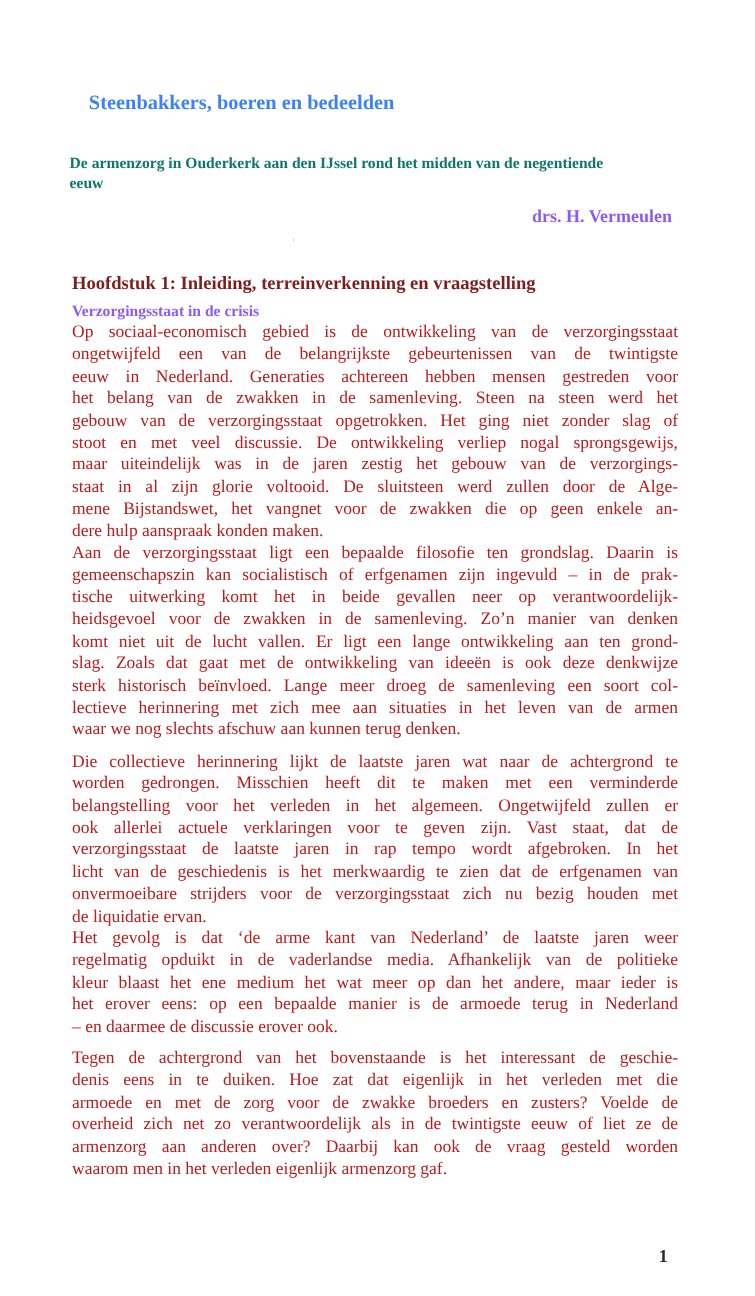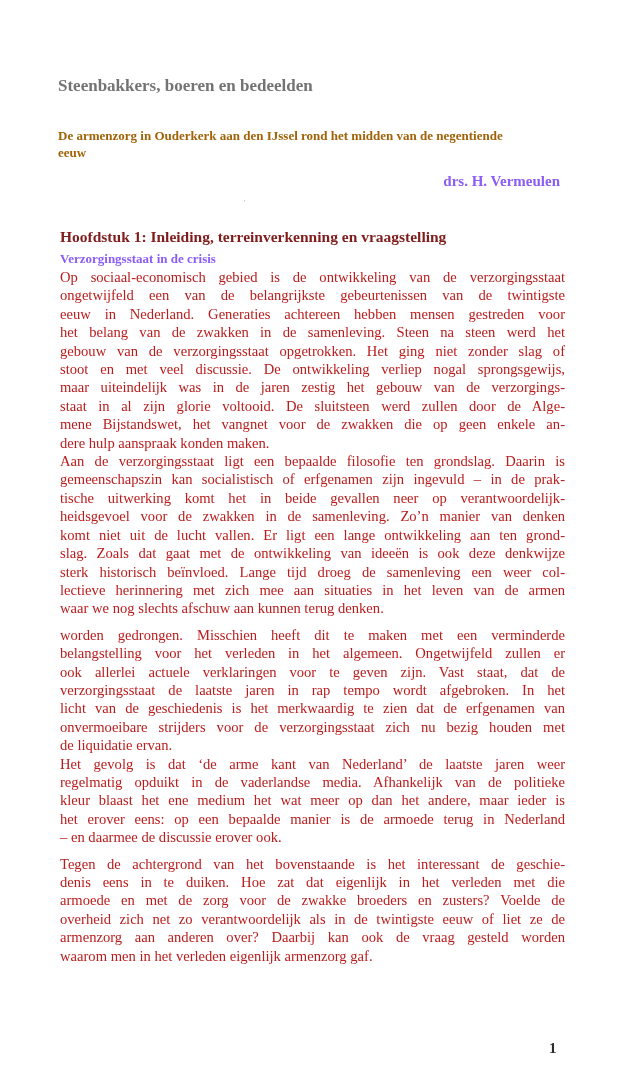--- a/index.html
+++ b/index.html
@@ -1,21 +1,21 @@
 <!DOCTYPE html>
 <html><head>
 <meta charset="utf-8">
 <style>
   html, body { margin: 0; padding: 0; }
   body {
     width: 629px; height: 1080px; background: #ffffff; position: relative;
     overflow: hidden; font-family: "Liberation Serif", "DejaVu Serif", serif; color: #2a2a2a;
   }
-  .title { position: absolute; left: 58px; top: 76px; font-size: 17px; font-weight: bold; color: #737373; }
-  .subtitle { position: absolute; left: 58px; top: 127px; width: 460px; font-size: 13px; font-weight: bold; line-height: 17px; color: #a16207; }
+  .title { position: absolute; left: 74px; top: 76px; font-size: 17px; font-weight: bold; color: #3b82f6; }
+  .subtitle { position: absolute; left: 58px; top: 127px; width: 460px; font-size: 13px; font-weight: bold; line-height: 17px; color: #0f766e; }
   .author { position: absolute; right: 69px; top: 173px; font-size: 15px; font-weight: bold; color: #8b5cf6; }
   .chapter { position: absolute; left: 60px; top: 228px; font-size: 15.5px; font-weight: bold; color: #7f1d1d; }
   .section { position: absolute; left: 60px; top: 251px; font-size: 13px; font-weight: bold; color: #8b5cf6; }
   .body { position: absolute; left: 60px; top: 268px; width: 505px; }
   .para { font-size: 14.6px; line-height: 18.4px; text-align: justify; margin: 0; color: #b91c1c; }
   .para.gap { margin-top: 8px; }
   .line { display: block; text-align: justify; text-align-last: justify; white-space: nowrap; }
   .line.last { text-align-last: left; }
   .pagenum { position: absolute; left: 549px; top: 1040px; font-size: 15px; font-weight: bold; color: #2b2b2b; }
   .speck { position: absolute; left: 244px; top: 199px; font-size: 6px; color: #888; }
@@ -44,25 +44,26 @@
         <span class="line">mene Bijstandswet, het vangnet voor de zwakken die op geen enkele an-</span>
         <span class="line last">dere hulp aanspraak konden maken.</span>
       </p>
     <p class="para">
         <span class="line">Aan de verzorgingsstaat ligt een bepaalde filosofie ten grondslag. Daarin is</span>
         <span class="line">gemeenschapszin kan socialistisch of erfgenamen zijn ingevuld – in de prak-</span>
         <span class="line">tische uitwerking komt het in beide gevallen neer op verantwoordelijk-</span>
         <span class="line">heidsgevoel voor de zwakken in de samenleving. Zo’n manier van denken</span>
         <span class="line">komt niet uit de lucht vallen. Er ligt een lange ontwikkeling aan ten grond-</span>
         <span class="line">slag. Zoals dat gaat met de ontwikkeling van ideeën is ook deze denkwijze</span>
-        <span class="line">sterk historisch beïnvloed. Lange tijd droeg de samenleving een weer col-</span>
+        <span class="line">sterk historisch beïnvloed. Lange meer droeg de samenleving een soort col-</span>
         <span class="line">lectieve herinnering met zich mee aan situaties in het leven van de armen</span>
         <span class="line last">waar we nog slechts afschuw aan kunnen terug denken.</span>
       </p>
     <p class="para gap">
+        <span class="line">Die collectieve herinnering lijkt de laatste jaren wat naar de achtergrond te</span>
         <span class="line">worden gedrongen. Misschien heeft dit te maken met een verminderde</span>
         <span class="line">belangstelling voor het verleden in het algemeen. Ongetwijfeld zullen er</span>
         <span class="line">ook allerlei actuele verklaringen voor te geven zijn. Vast staat, dat de</span>
         <span class="line">verzorgingsstaat de laatste jaren in rap tempo wordt afgebroken. In het</span>
         <span class="line">licht van de geschiedenis is het merkwaardig te zien dat de erfgenamen van</span>
         <span class="line">onvermoeibare strijders voor de verzorgingsstaat zich nu bezig houden met</span>
         <span class="line last">de liquidatie ervan.</span>
       </p>
     <p class="para">
         <span class="line">Het gevolg is dat ‘de arme kant van Nederland’ de laatste jaren weer</span>

